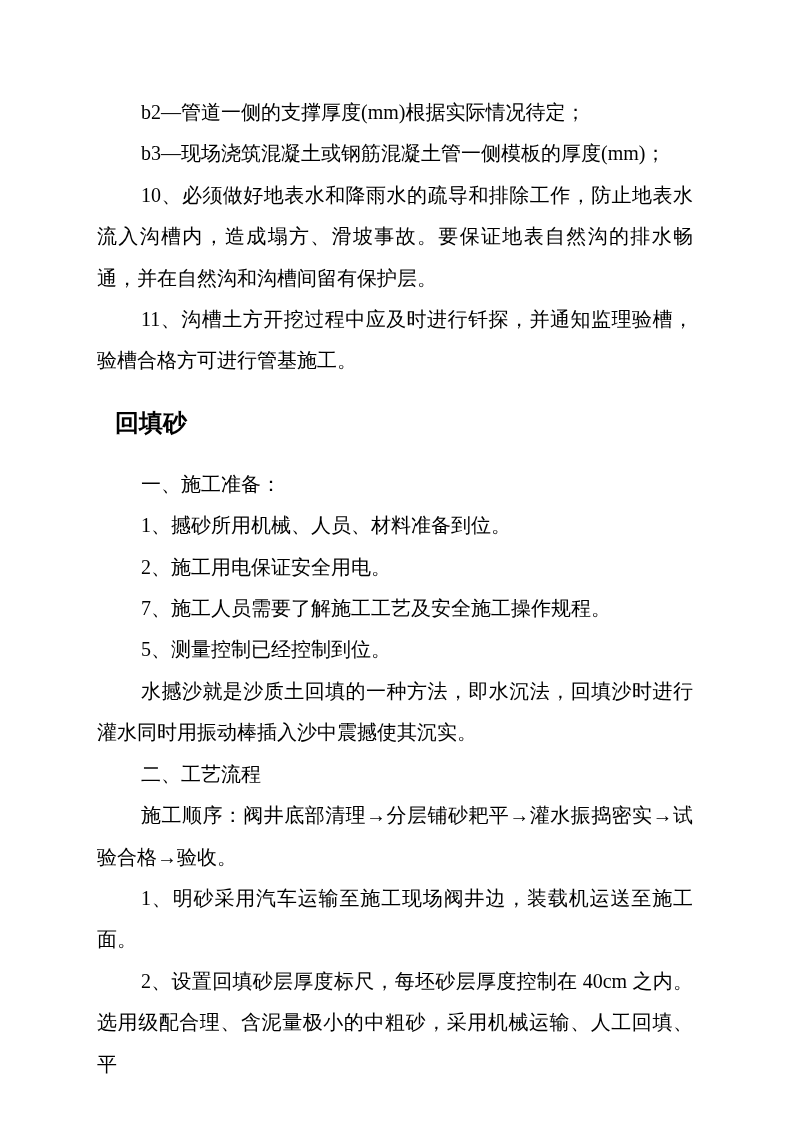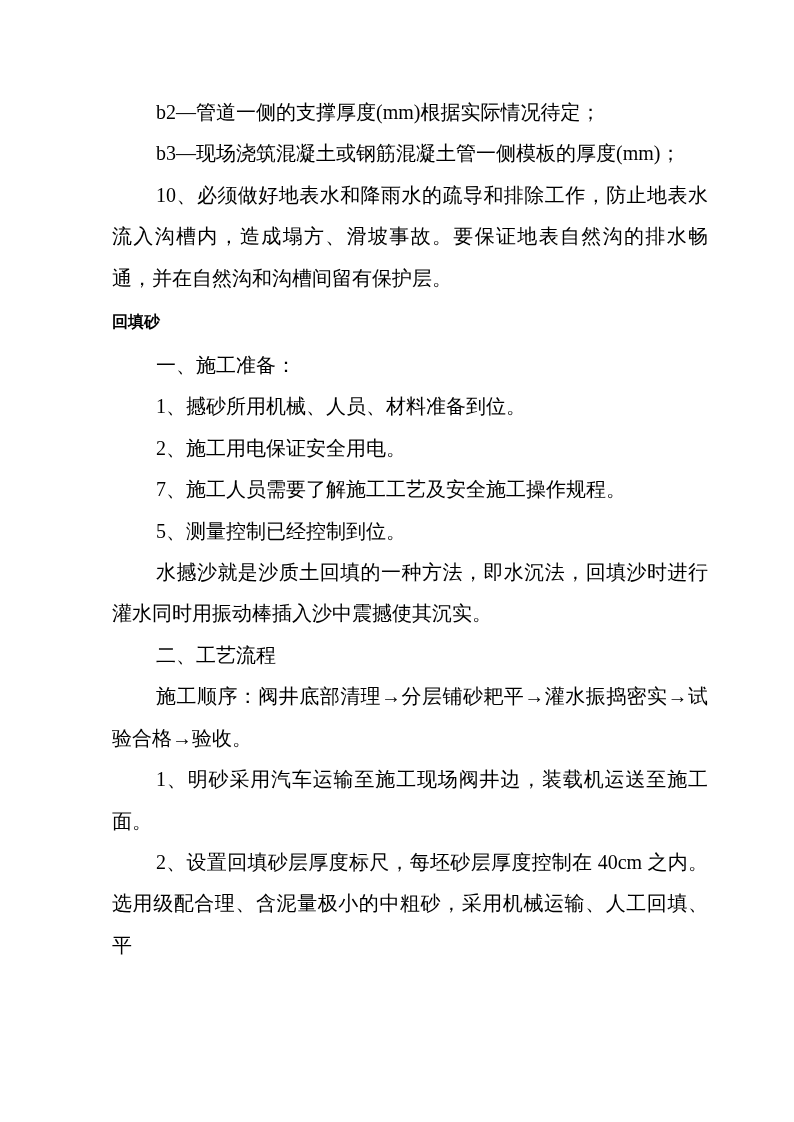--- a/index.html
+++ b/index.html
@@ -11,49 +11,50 @@
     position: relative;
     width: 794px;
     height: 1122px;
     background: #ffffff;
     overflow: hidden;
     font-family: "Liberation Serif", "DejaVu Serif", serif;
     color: #000000;
   }
   .doc {
     position: absolute;
-    left: 112px;
+    left: 97px;
     top: 92px;
     width: 596px;
     font-family: Liberation Serif, serif;
   }
   p.para {
     margin: 0;
     font-size: 20px;
     line-height: 41.4px;
     text-align: justify;
     text-indent: 44px;
     word-break: break-all;
   }
   p.heading {
-    margin: 0;
-    font-size: 16px;
+    margin: 18px;
+    font-size: 24px;
     font-weight: bold;
     line-height: 46px;
     text-indent: 0;
   }
 </style>
 </head>
 <body>
 
 <div class="page">
   <div class="doc" id="doc-body">
       <p class="para">b2—管道一侧的支撑厚度(mm)根据实际情况待定；</p>
       <p class="para">b3—现场浇筑混凝土或钢筋混凝土管一侧模板的厚度(mm)；</p>
       <p class="para">10、必须做好地表水和降雨水的疏导和排除工作，防止地表水流入沟槽内，造成塌方、滑坡事故。要保证地表自然沟的排水畅通，并在自然沟和沟槽间留有保护层。</p>
+      <p class="para">11、沟槽土方开挖过程中应及时进行钎探，并通知监理验槽，验槽合格方可进行管基施工。</p>
       <p class="heading">回填砂</p>
       <p class="para">一、施工准备：</p>
       <p class="para">1、撼砂所用机械、人员、材料准备到位。</p>
       <p class="para">2、施工用电保证安全用电。</p>
       <p class="para">7、施工人员需要了解施工工艺及安全施工操作规程。</p>
       <p class="para">5、测量控制已经控制到位。</p>
       <p class="para">水撼沙就是沙质土回填的一种方法，即水沉法，回填沙时进行灌水同时用振动棒插入沙中震撼使其沉实。</p>
       <p class="para">二、工艺流程</p>
       <p class="para">施工顺序：阀井底部清理→分层铺砂耙平→灌水振捣密实→试验合格→验收。</p>
       <p class="para">1、明砂采用汽车运输至施工现场阀井边，装载机运送至施工面。</p>

